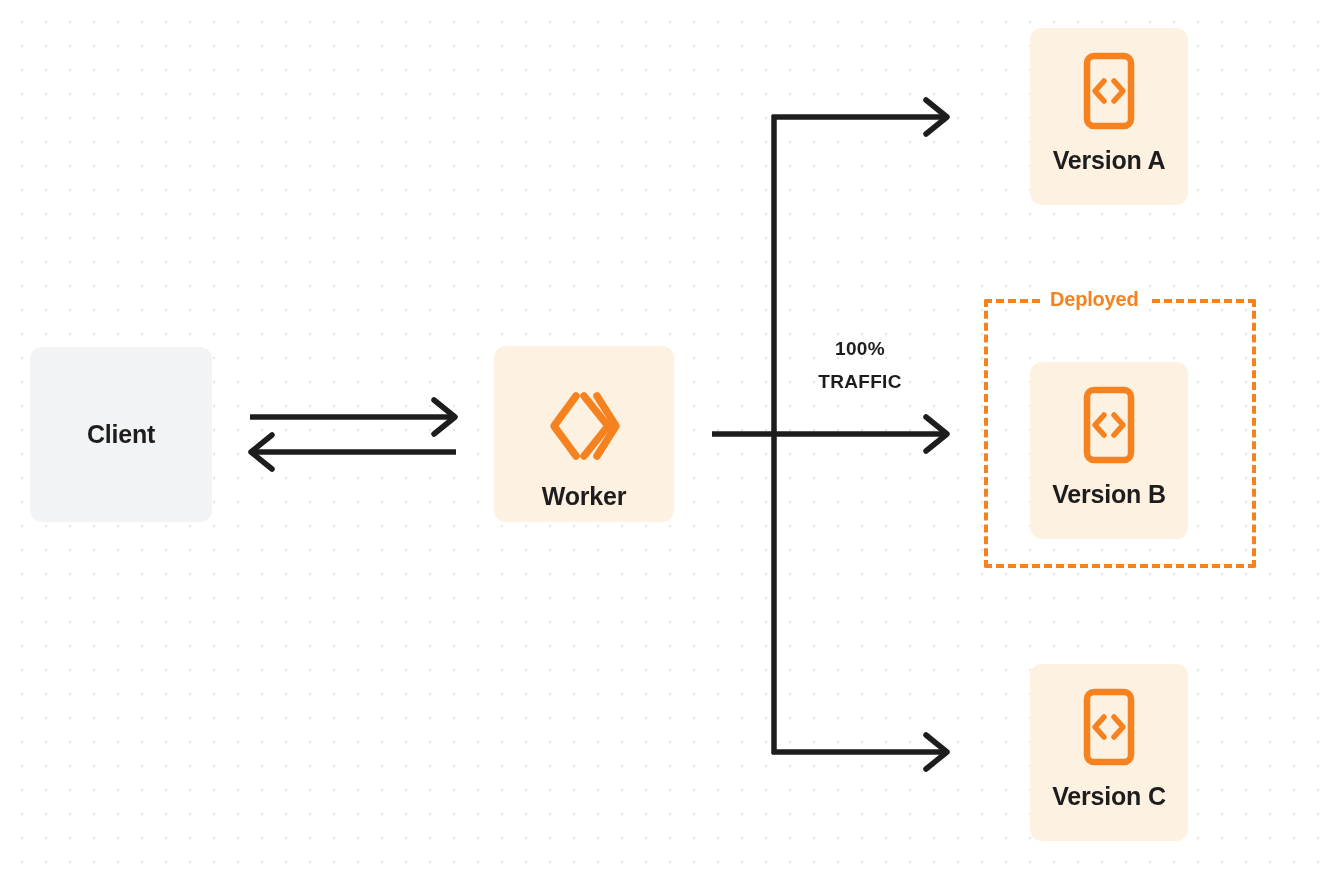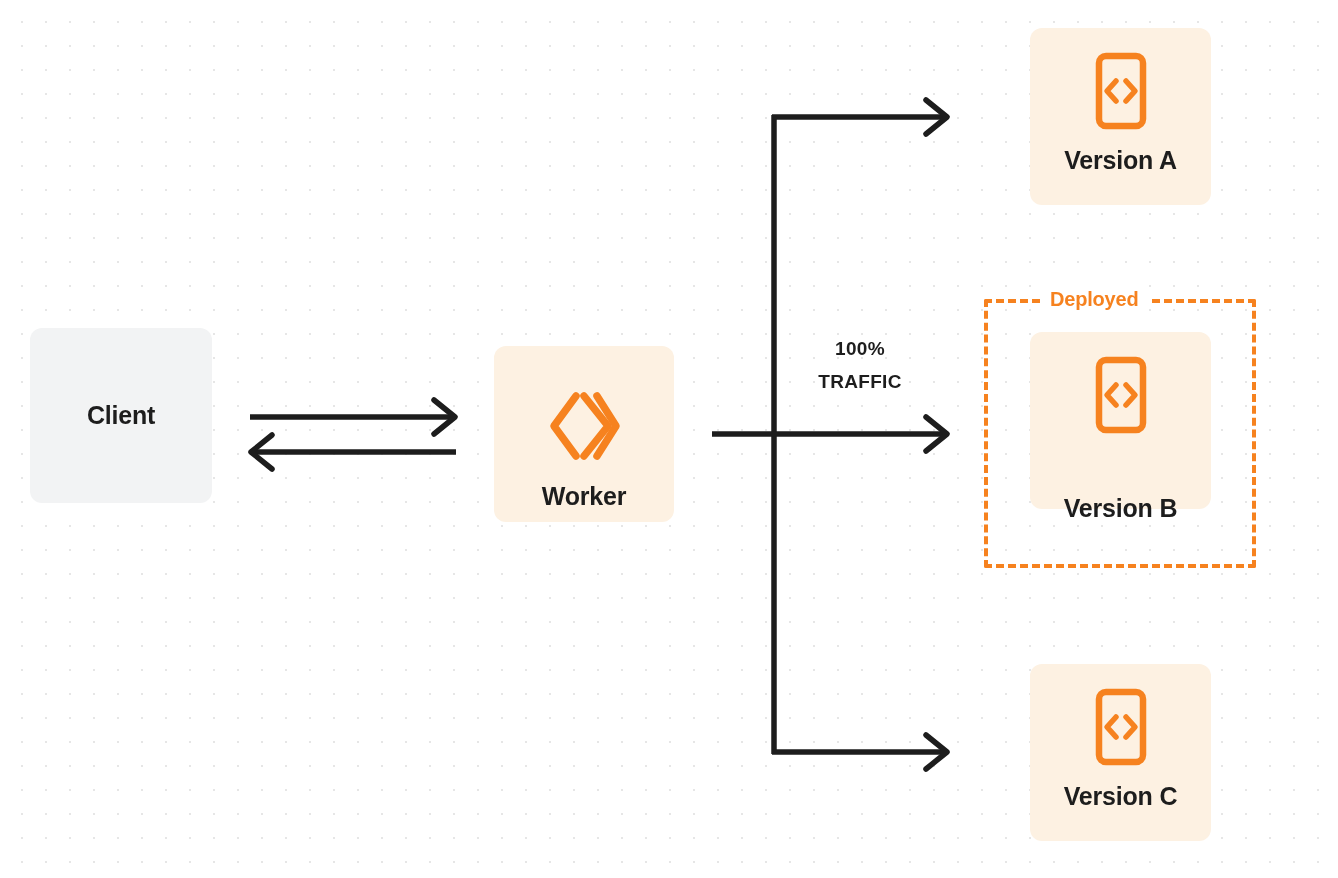--- a/index.html
+++ b/index.html
@@ -31,49 +31,49 @@
   }
   .node-label {
     font-weight: bold;
     color: #1d1d1d;
     letter-spacing: -0.2px;
     white-space: nowrap;
   }
 
   .client-node {
     left: 30px;
-    top: 328px;
+    top: 347px;
     width: 182px;
     height: 175px;
     background: #f2f3f4;
   }
   .client-node .node-label { font-size: 25px; }
 
   .worker-node {
     left: 494px;
     top: 346px;
     width: 180px;
     height: 176px;
     background: #fdf1e2;
     justify-content: flex-start;
     padding-top: 42px;
   }
   .worker-node .node-label { font-size: 25px; margin-top: 18px; }
 
   .version-node {
-    width: 181px;
+    width: 158px;
     height: 177px;
     left: 1030px;
     background: #fdf1e2;
     justify-content: flex-start;
     padding-top: 24px;
   }
   .version-node .node-label { font-size: 25px; margin-top: 16px; }
   .version-a { top: 28px; }
-  .version-b { top: 332px; gap: 44px; }
+  .version-b { top: 362px; }
   .version-c { top: 664px; }
 
   
   .icon-wrap {
     display: block;
     line-height: 0;
   }
 
   
   .deployed-region {

